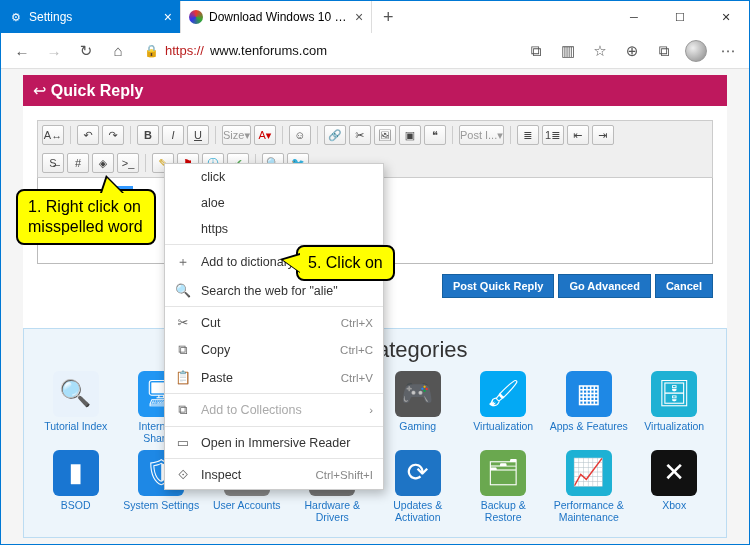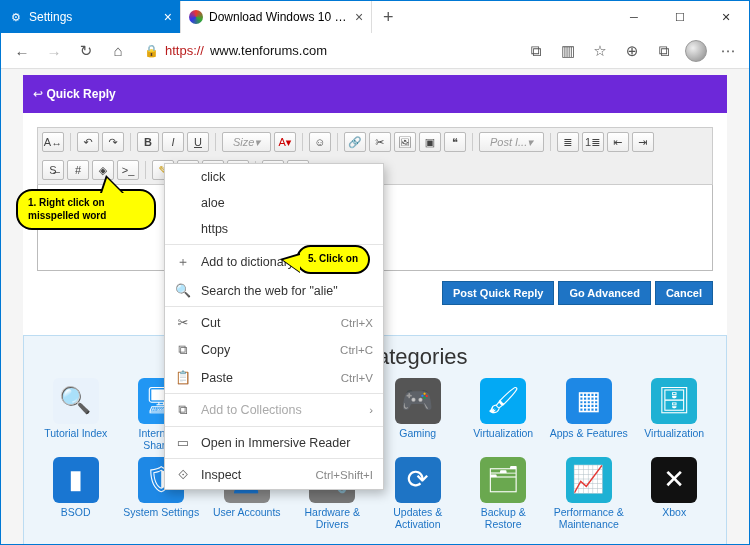--- a/index.html
+++ b/index.html
@@ -16,47 +16,47 @@
 .winctrl{display:flex}
 .winbtn{width:46px;display:flex;align-items:center;justify-content:center;font-size:11px;color:#333}
 .addrbar{height:36px;display:flex;align-items:center;padding:0 6px;gap:2px;border-bottom:1px solid #e0e0e0}
 .navbtn{width:30px;height:30px;display:flex;align-items:center;justify-content:center;font-size:15px;color:#555;border-radius:2px}
 .url-box{flex:1;display:flex;align-items:center;gap:6px;padding:0 8px;font-size:13px;color:#555;height:28px;border:1px solid transparent}
 .url-box .lock{font-size:12px}
 .url-box .domain{color:#111}
 .rightbtns{display:flex;gap:2px}
 .avatar{width:22px;height:22px;border-radius:50%;background:radial-gradient(circle at 35% 35%,#eee,#888);border:1px solid #999}
 .content{height:calc(545px - 32px - 36px);overflow:hidden;background:#f5f5f5;padding:6px 22px 0}
-.quickreply-hdr{background:#6d28d9;color:#fff;font-size:12px;padding:12px 10px;font-weight:bold}
+.quickreply-hdr{background:#be185d;color:#fff;font-size:16px;padding:6px 10px;font-weight:bold}
 .quickreply-hdr::before{content:"↩ ";font-weight:normal}
 .editor-wrap{background:#fff;padding:14px}
 .toolbar{background:#efefef;border:1px solid #ccc;padding:4px;display:flex;flex-wrap:wrap;gap:3px;align-items:center}
 .tbtn{width:22px;height:20px;border:1px solid #bbb;background:linear-gradient(#fff,#eee);display:flex;align-items:center;justify-content:center;font-size:11px;border-radius:2px;color:#444}
-.tbtn.wide{width:auto;padding:0 10px;color:#999;font-style:italic}
+.tbtn.wide{width:auto;padding:0 0;color:#999;}
 .tsep{width:1px;height:18px;background:#ccc;margin:0 3px}
 .editor-body{border:1px solid #bbb;border-top:none;background:#fff;padding:8px;height:86px;font-size:13px;color:#222;position:relative}
 .misspell{background:#3399ff;color:#fff;text-decoration:underline wavy red;padding:0 1px}
 .editor-footer{display:flex;justify-content:flex-end;gap:4px;padding:10px 0 16px}
 .fbtn{background:#1e74c5;color:#fff;font-size:11px;font-weight:bold;padding:5px 10px;border:1px solid #1560a0;cursor:pointer}
 .categories-box{background:#edf5fb;border:1px solid #bcdcf2;padding:8px 12px 14px}
 .cat-title{font-size:22px;color:#333;margin-bottom:8px;text-align:center}
 .cat-grid{display:grid;grid-template-columns:repeat(8,1fr);gap:6px}
 .cat{display:flex;flex-direction:column;align-items:center;font-size:10.5px;color:#1e74c5;text-align:center;line-height:1.15}
 .cat-icon{width:46px;height:46px;border-radius:6px;margin-bottom:3px;display:flex;align-items:center;justify-content:center;font-size:26px;color:#fff}
 .thread-info{background:#1e74c5;color:#fff;font-size:12px;padding:6px 10px;font-weight:bold;margin-top:8px}
 
 .ctxmenu{position:absolute;left:163px;top:162px;width:220px;background:#fff;border:1px solid #ccc;box-shadow:2px 4px 10px rgba(0,0,0,0.25);font-size:12.5px;color:#333;z-index:50}
 .ctx-item{display:flex;align-items:center;padding:6px 10px;gap:10px}
 .ctx-icon{width:16px;text-align:center;color:#666;font-size:13px}
 .ctx-shortcut{margin-left:auto;color:#888;font-size:11.5px}
 .ctx-sep{height:1px;background:#e4e4e4;margin:2px 0}
 .ctx-sugg{padding:6px 10px 6px 36px;color:#333}
 .ctx-disabled{color:#aaa}
 
-.callout{position:absolute;background:#ffff00;border:2px solid #000;border-radius:16px;padding:6px 10px;font-size:10px;font-weight:bold;color:#000;z-index:60;line-height:1.25}
+.callout{position:absolute;background:#ffff00;border:2px solid #000;border-radius:8px;padding:6px 10px;font-size:16px;font-weight:normal;color:#000;z-index:60;line-height:1.25}
 .callout .tail{position:absolute;width:0;height:0}
 #co1{left:15px;top:188px;width:140px}
 #co1 .tail{top:-16px;left:82px;border-left:6px solid transparent;border-right:18px solid transparent;border-bottom:18px solid #000}
 #co1 .tail::after{content:"";position:absolute;top:3px;left:-4px;border-left:5px solid transparent;border-right:15px solid transparent;border-bottom:15px solid #ffff00}
 #co2{left:295px;top:244px}
 #co2 .tail{top:6px;left:-18px;border-top:6px solid transparent;border-bottom:14px solid transparent;border-right:20px solid #000}
 #co2 .tail::after{content:"";position:absolute;top:-4px;left:3px;border-top:5px solid transparent;border-bottom:12px solid transparent;border-right:17px solid #ffff00}
 </style>
 </head>
 <body>

